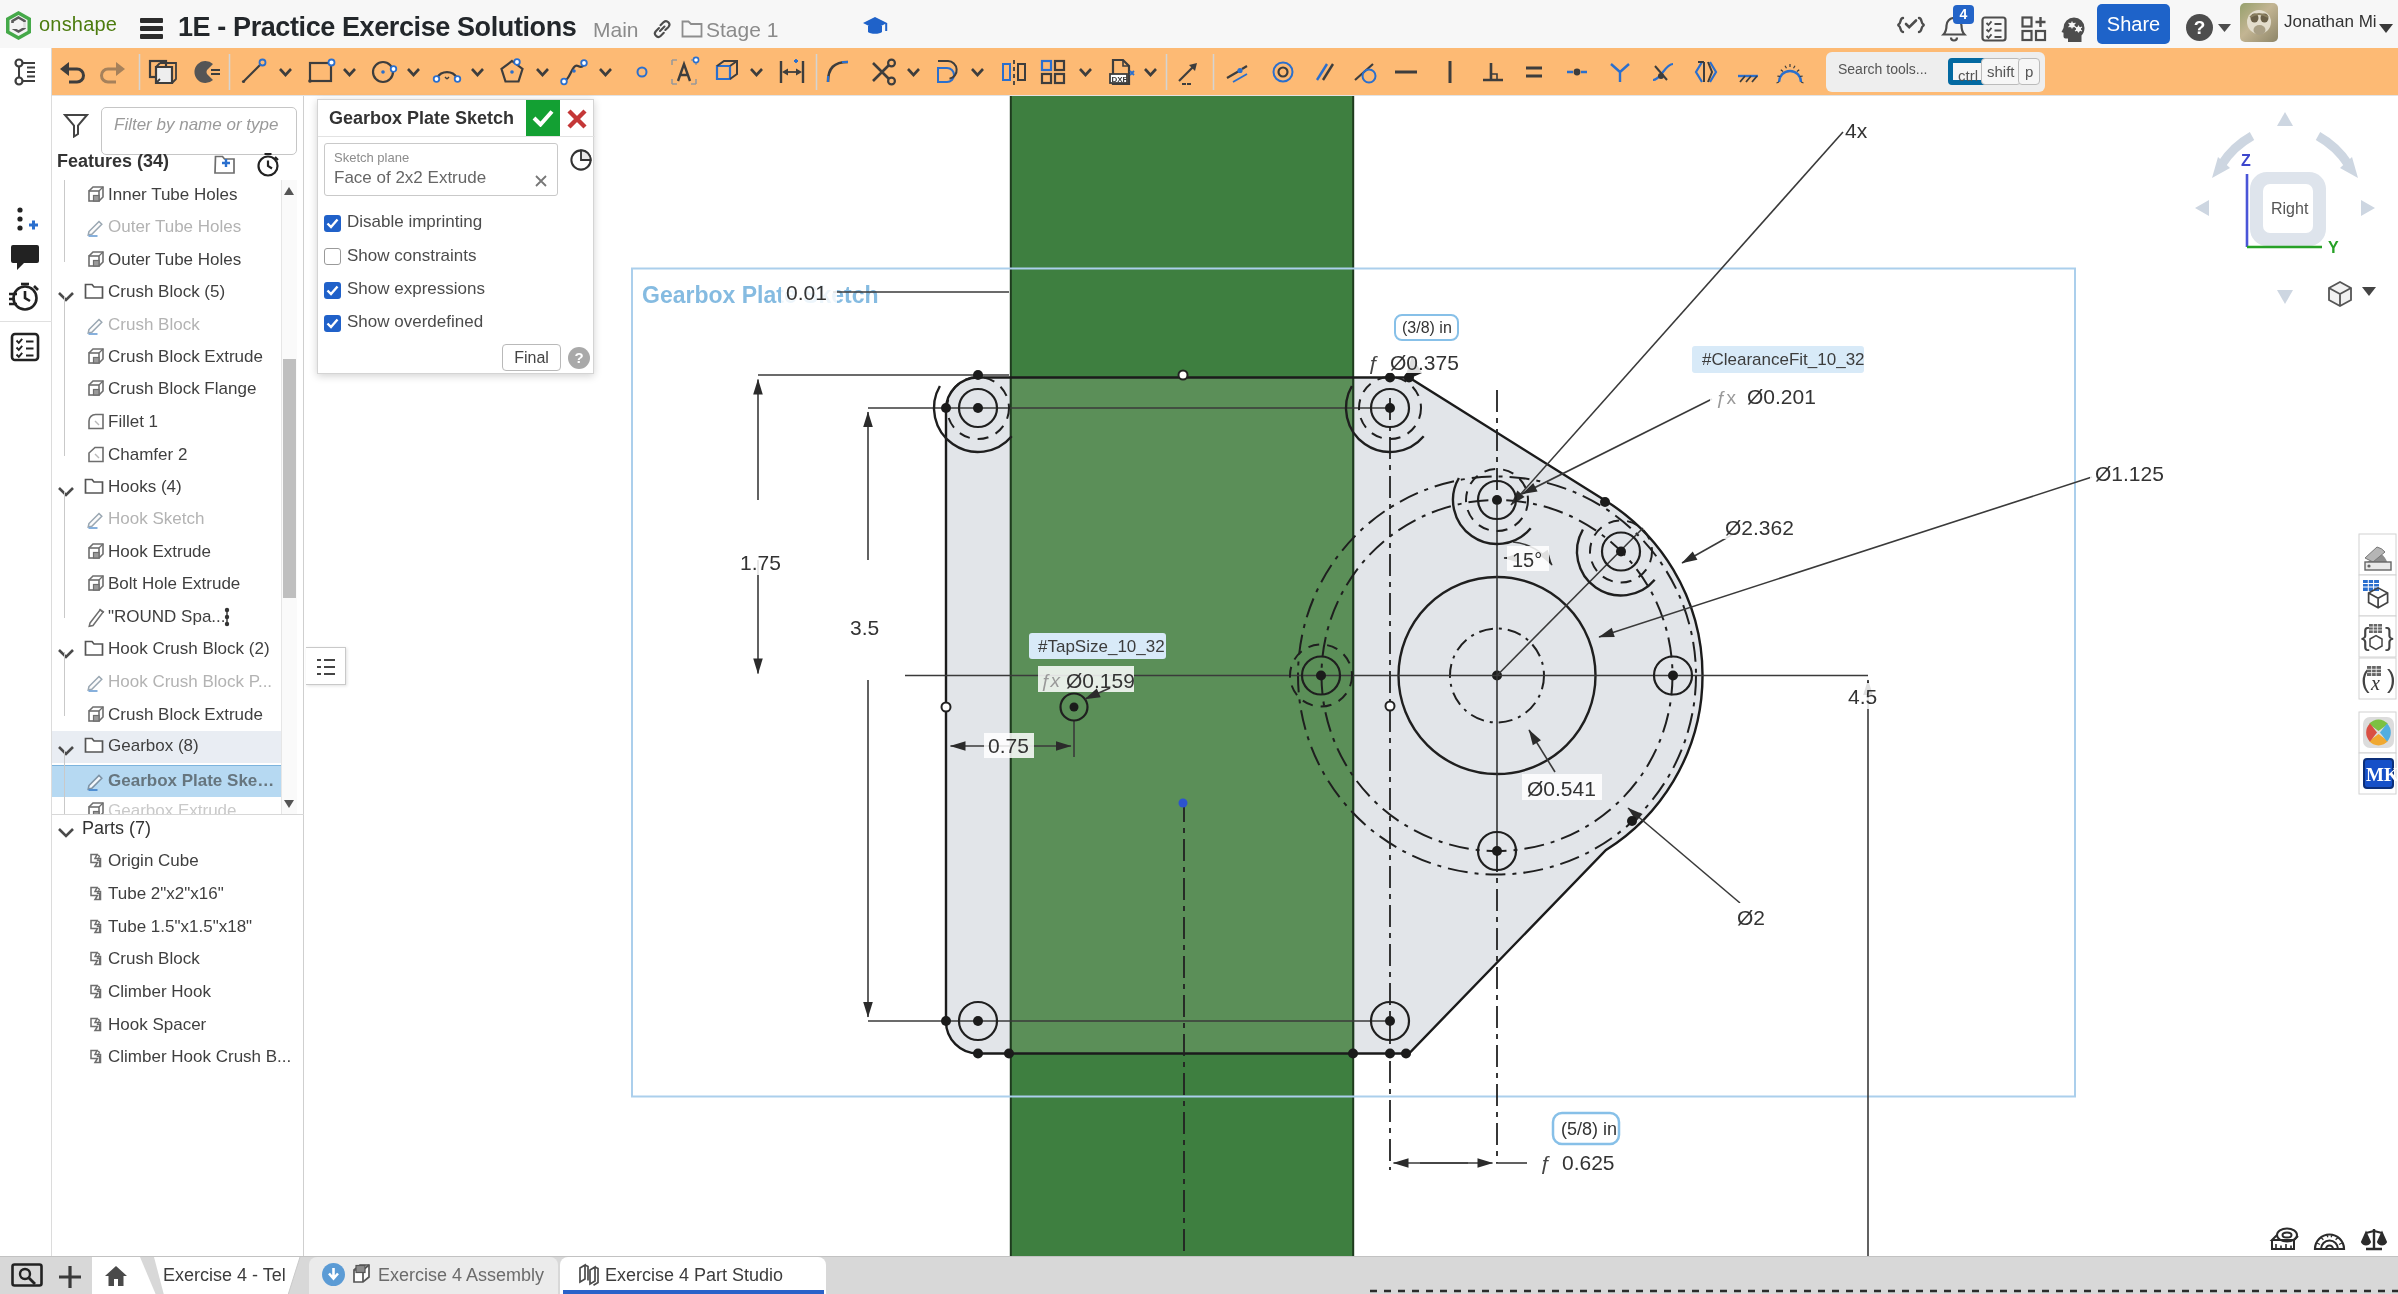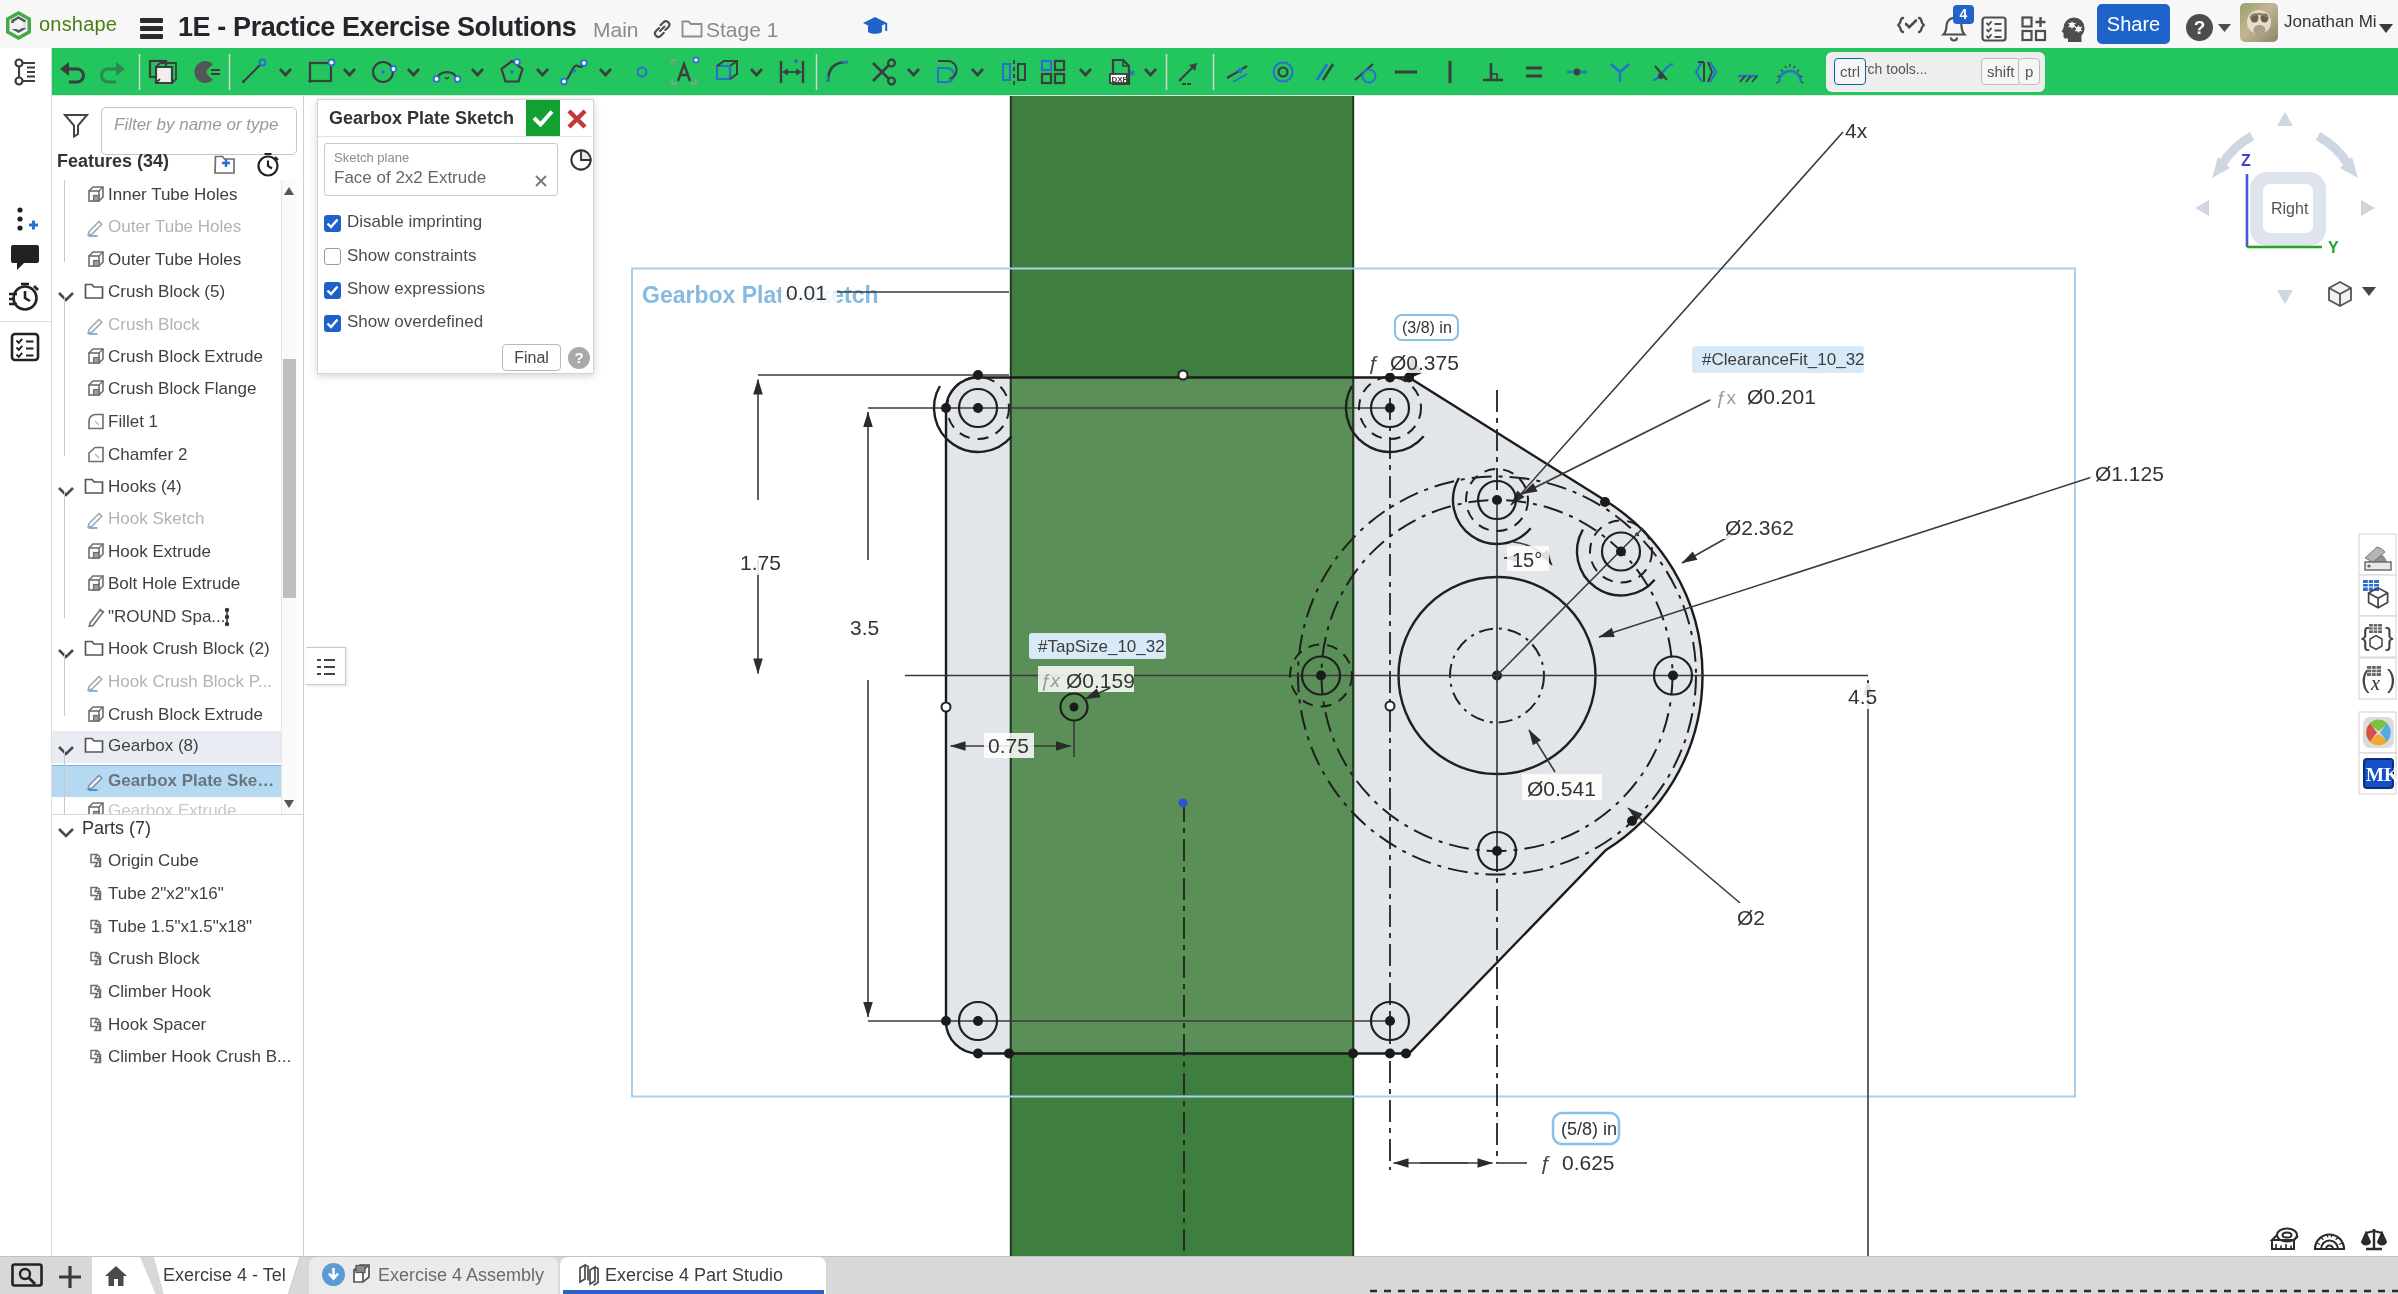--- a/index.html
+++ b/index.html
@@ -2,21 +2,21 @@
 <html><head>
 <meta charset="utf-8">
 <style>
 *{margin:0;padding:0;box-sizing:border-box;}
 html,body{width:2398px;height:1294px;overflow:hidden;background:#fff;
   font-family:"Liberation Sans",sans-serif;}
 #app{position:relative;width:2398px;height:1294px;background:#fff;overflow:hidden;}
 .abs{position:absolute;}
 
 #topbar{position:absolute;left:0;top:0;width:2398px;height:48px;background:#f7f7f7;}
-#toolbar{position:absolute;left:0;top:48px;width:2398px;height:48px;background:#22c55e;border-bottom:1px solid #e3e3e3;}
+#toolbar{position:absolute;left:0;top:48px;width:2398px;height:48px;background:#fdba74;border-bottom:1px solid #e3e3e3;}
 #leftstrip{position:absolute;left:0;top:96px;width:52px;height:1160px;background:#fff;border-right:1px solid #dcdcdc;}
 #features{position:absolute;left:52px;top:96px;width:252px;height:1160px;background:#fff;border-right:1px solid #cfcfcf;}
 #canvas{position:absolute;left:304px;top:96px;width:2094px;height:1162px;background:#fff;}
 #tabbar{position:absolute;left:0;top:1256px;width:2398px;height:38px;background:#d8d8d8;border-top:1px solid #c2c2c2;}
 #dialog{position:absolute;left:317px;top:99px;width:277px;height:275px;background:#fff;border:1px solid #d4d4d4;box-shadow:0 2px 8px rgba(0,0,0,.18);}
 .tt{color:#23272b;font-weight:bold;font-size:27px;letter-spacing:-0.4px;}
 .row{position:absolute;left:0;width:228px;height:32px;}
 .rtxt{position:absolute;left:56px;top:5px;font-size:17px;color:#3f3f3f;white-space:nowrap;}
 .guide{position:absolute;left:12px;width:1px;background:#c9c9c9;}
 svg{display:block;}
@@ -295,21 +295,21 @@
               <path d="M-11 10 l-2.5 1 M-9.8 4.5 l-2.8 -0.4 M-7 -0.5 l-2.2-1.8 M-3.5 -3.8 l-1.5-2.5 M0 -5 l0 -3 M3.5 -3.8 l1.5-2.5 M7 -0.5 l2.2-1.8 M9.8 4.5 l2.8-0.4 M11 10 l2.5 1"></path>
             </g>
           </g>
 </g>
 <g fill="#3d3d3d">
  <path d="M280 21 l5.5 6 5.5 -6 M344 21 l5.5 6 5.5-6 M408 21 l5.5 6 5.5-6 M472 21 l5.5 6 5.5-6 M537 21 l5.5 6 5.5-6 M600 21 l5.5 6 5.5-6 M751 21 l5.5 6 5.5-6 M908 21 l5.5 6 5.5-6 M972 21 l5.5 6 5.5-6 M1080 21 l5.5 6 5.5-6 M1145 21 l5.5 6 5.5-6" fill="none" stroke="#3d3d3d" stroke-width="2.6"></path>
 </g>
 </svg>
 <div class="abs" style="left:1826px;top:4px;width:219px;height:40px;background:#eeeeee;border-radius:6px;"></div>
 <div class="abs" style="left:1838px;top:13px;font-size:14px;color:#555;">Search tools...</div>
-<div class="abs" style="left:1834px;top:10px;height:27px;background:#f6f6f6;border:1px solid #0369a1;border-radius:4px;font-size:15px;color:#555;line-height:25px;padding:0 5px;">ctrl</div>
+<div class="abs" style="left:1948px;top:10px;height:27px;background:#f6f6f6;border:5px solid #0369a1;border-radius:4px;font-size:15px;color:#555;line-height:25px;padding:0 5px;">ctrl</div>
 <div class="abs" style="left:1981px;top:10px;height:27px;background:#f6f6f6;border:1px solid #bbb;border-radius:4px;font-size:15px;color:#555;line-height:25px;padding:0 5px;">shift</div>
 <div class="abs" style="left:2018px;top:10px;height:27px;background:#f6f6f6;border:1px solid #bbb;border-radius:4px;font-size:15px;color:#555;line-height:25px;padding:0 6px;">p</div>
 </div>
 <div id="leftstrip">
  <svg class="abs" style="left:12px;top:110px" width="28" height="28" viewBox="0 0 28 28" stroke="#222" fill="none" stroke-width="2.4">
   <circle cx="8" cy="4" r="2.6" fill="#222" stroke="none"></circle>
         <circle cx="8" cy="13" r="2.6" fill="#222" stroke="none"></circle>
         <circle cx="8" cy="22" r="2.6" fill="#222" stroke="none"></circle>
   <path d="M17 19 h9 M21.5 14.5 v9" stroke="#2a6fce" stroke-width="3"></path>
  </svg>

